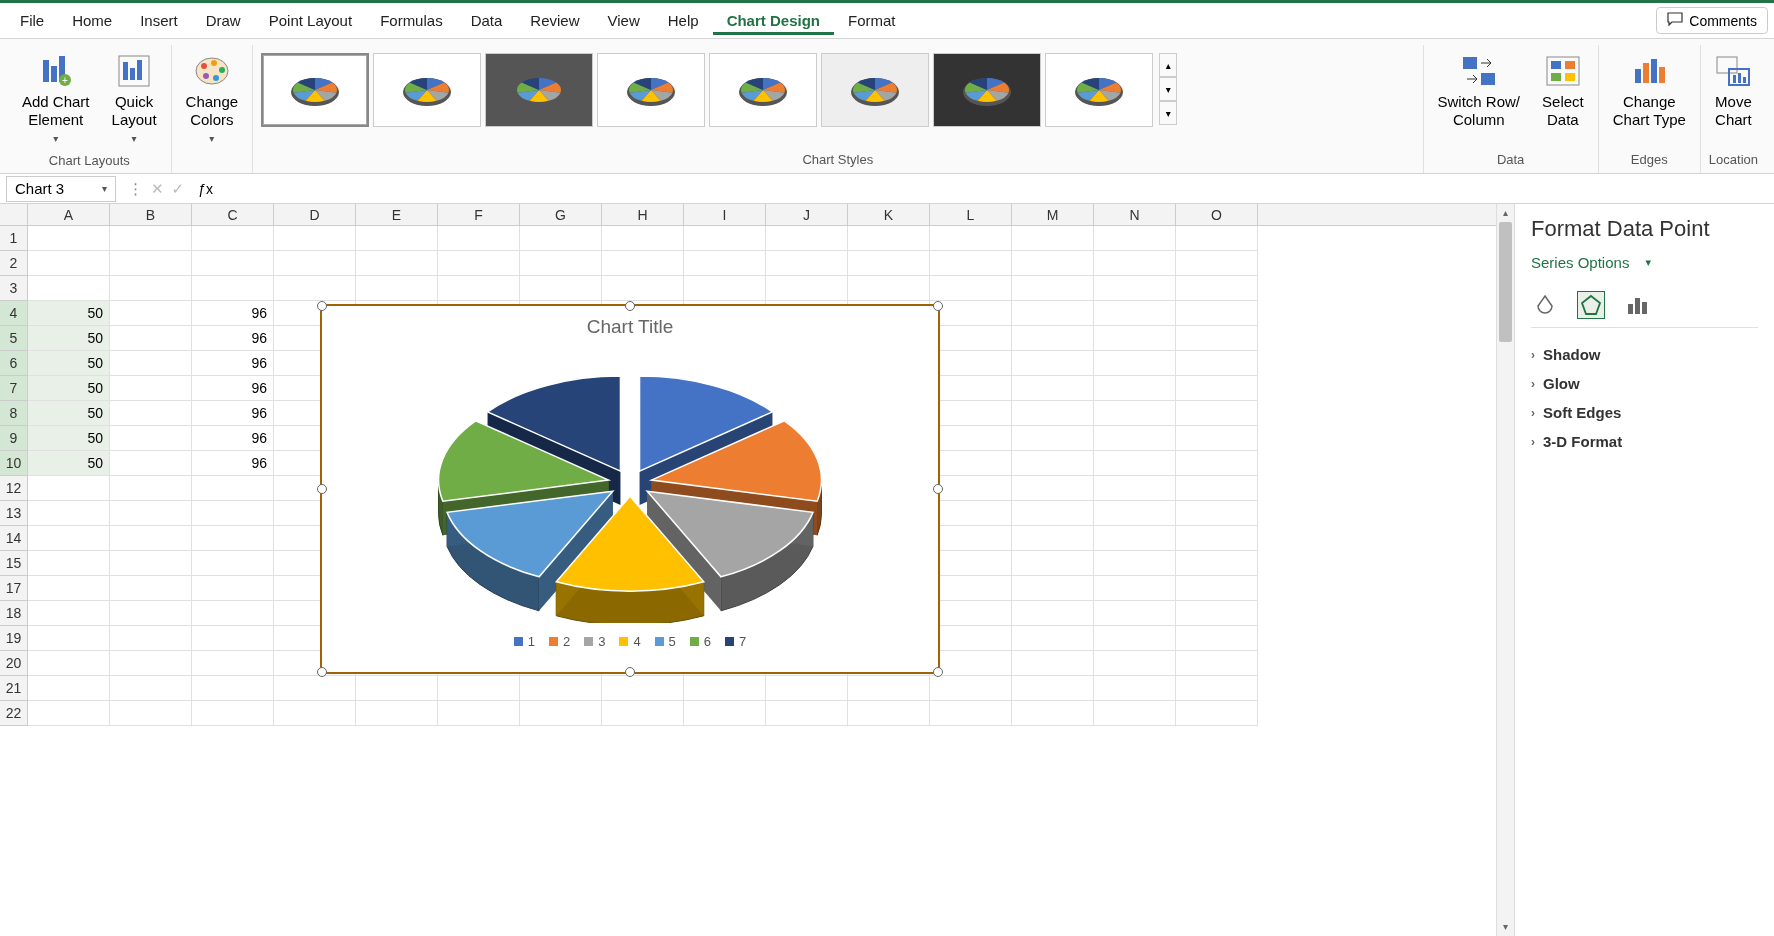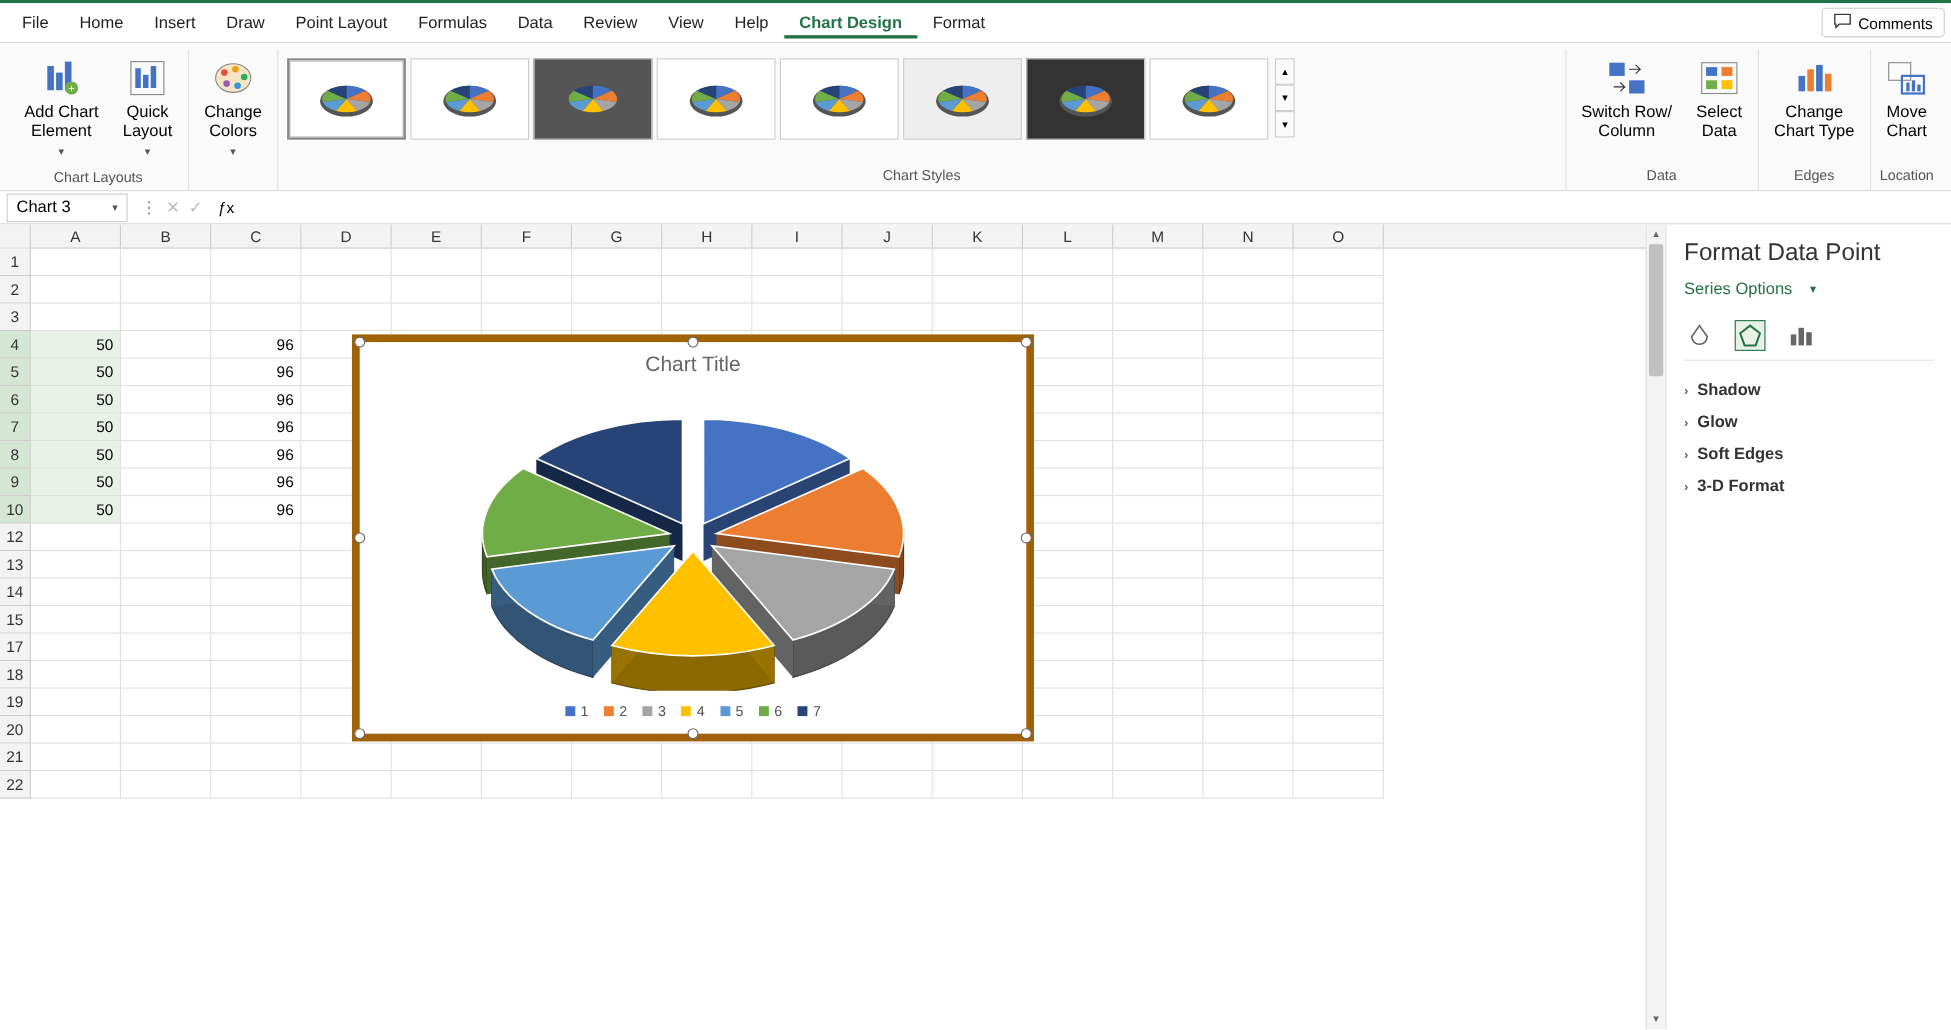--- a/index.html
+++ b/index.html
@@ -47,21 +47,21 @@
 .corner { width: 28px; border-right: 1px solid #ccc; background: #f3f3f3; }
 .col-h { width: 82px; border-right: 1px solid #ccc; text-align: center; font-size: 14px; color: #333; line-height: 22px; }
 .rows { }
 .row { display: flex; height: 25px; }
 .row-h { width: 28px; border-right: 1px solid #ccc; border-bottom: 1px solid #ccc; text-align: center; font-size: 14px; color: #333; background: #f3f3f3; line-height: 25px; }
 .cell { width: 82px; border-right: 1px solid #e0e0e0; border-bottom: 1px solid #e0e0e0; font-size: 14px; padding: 0 6px; text-align: right; line-height: 25px; }
 .cell.sel { background: #e8f0e8; }
 .row-h.sel { background: #d4e6d4; }
 
 
-.chart-obj { position: absolute; left: 320px; top: 100px; width: 620px; height: 370px; border: 7px solid #a16207; background: #fff; }
+.chart-obj { position: absolute; left: 320px; top: 100px; width: 620px; height: 370px; border: 2px solid #a16207; background: #fff; }
 .chart-handle { position: absolute; width: 10px; height: 10px; background: #fff; border: 1px solid #666; border-radius: 50%; }
 .ch-tl { left: -5px; top: -5px; } .ch-tm { left: 50%; top: -5px; margin-left: -5px; } .ch-tr { right: -5px; top: -5px; }
 .ch-ml { left: -5px; top: 50%; margin-top: -5px; } .ch-mr { right: -5px; top: 50%; margin-top: -5px; }
 .ch-bl { left: -5px; bottom: -5px; } .ch-bm { left: 50%; bottom: -5px; margin-left: -5px; } .ch-br { right: -5px; bottom: -5px; }
 .chart-title { text-align: center; font-size: 19px; color: #666; padding: 10px 0; }
 .chart-body { display: flex; align-items: center; justify-content: center; height: 280px; }
 .legend { display: flex; gap: 14px; justify-content: center; font-size: 13px; color: #555; padding: 6px 0; }
 .legend-item { display: flex; align-items: center; gap: 5px; }
 .legend-sw { width: 9px; height: 9px; }
 

